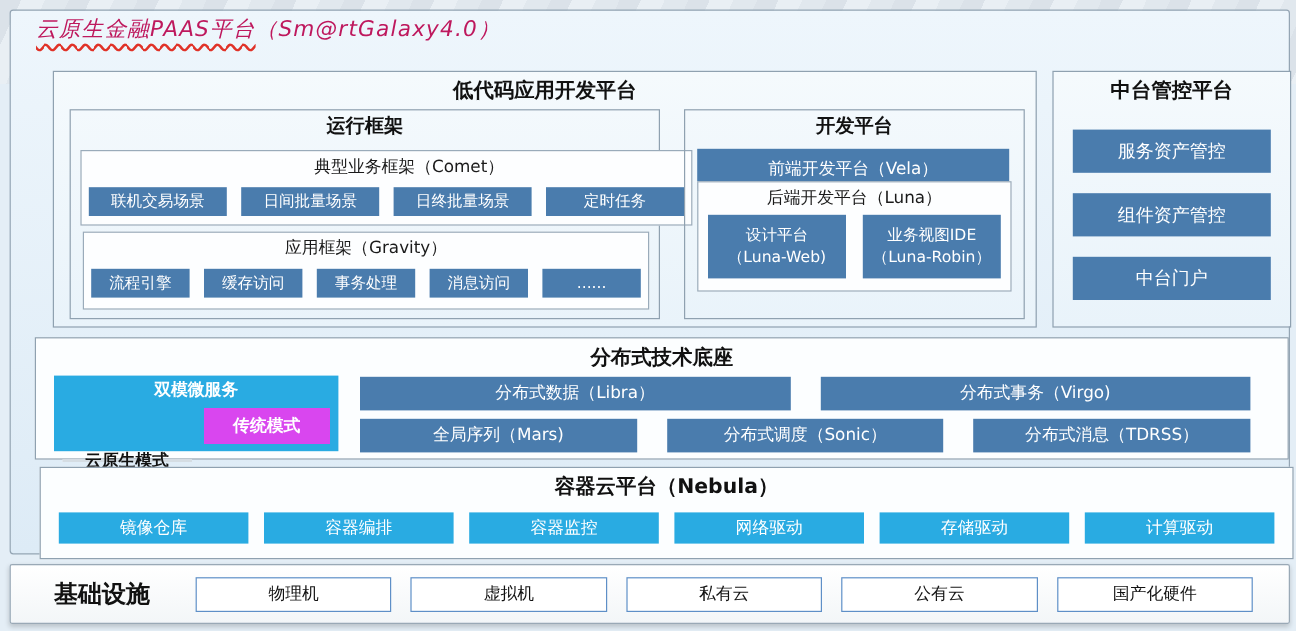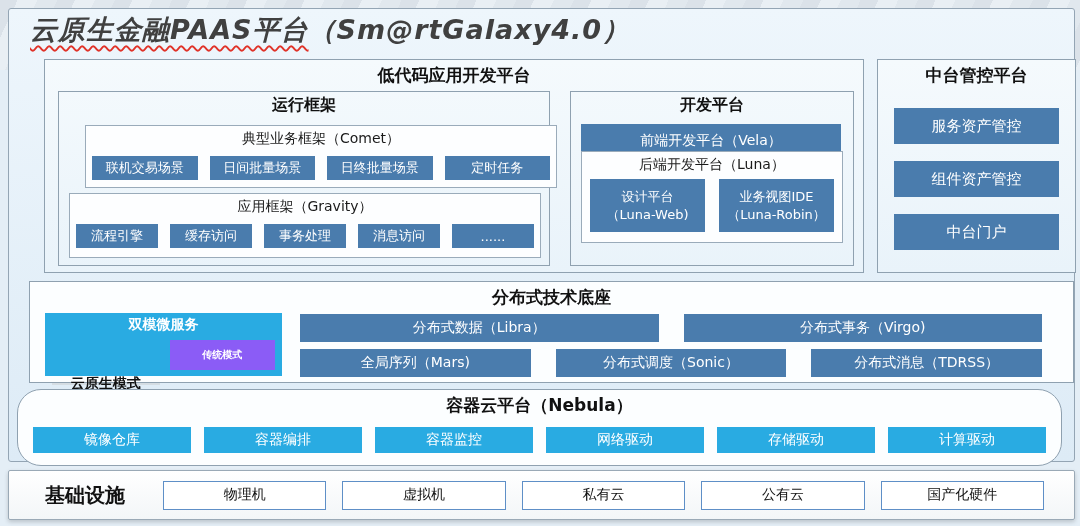--- a/index.html
+++ b/index.html
@@ -16,21 +16,21 @@
     z-index:0;
   }
   .frame{
     position:absolute;left:8px;top:8px;width:1065px;height:452px;
     border:1px solid #94a5b4;border-radius:3px;
     background:linear-gradient(180deg,#eef6fc 0%,#ddebf6 100%);
     z-index:1;
   }
   .title{
     position:absolute;left:30px;top:12px;
-    font-size:27px;font-weight:bold;font-style:italic;color:#404040;
+    font-size:18px;font-weight:normal;font-style:italic;color:#be185d;
     letter-spacing:1px;white-space:nowrap;z-index:2;
   }
   .title .wavy{
     text-decoration-line:underline;text-decoration-style:wavy;
     text-decoration-color:#e03228;text-decoration-thickness:2px;
     text-underline-offset:6px;
   }
   .panel{position:absolute;border:1px solid #8fa1b0;background:linear-gradient(180deg,#f5fafd,#e9f3fa);}
   .whitebox{position:absolute;border:1px solid #9aabba;background:#fdfeff;}
   .sec-title{font-weight:bold;font-size:17px;text-align:center;padding-top:4px;}
@@ -43,47 +43,47 @@
     font-size:13px;white-space:nowrap;
   }
   .cyanbtn{
     background:#29abe2;color:#fff;flex:1;
     display:flex;align-items:center;justify-content:center;
     font-size:14px;white-space:nowrap;
   }
   
   .lowcode{left:35px;top:50px;width:818px;height:212px;}
   .runtime{position:absolute;left:13px;top:31px;width:490px;height:173px;border:1px solid #8fa1b0;}
-  .comet{left:26px;top:33px;width:470px;height:61px;}
+  .comet{left:8px;top:33px;width:470px;height:61px;padding-left:38px;}
   .gravity{left:10px;top:101px;width:470px;height:63px;}
   .comet .btn-row,.gravity .btn-row{left:6px;right:6px;top:30px;height:24px;gap:12px;}
   .dev{position:absolute;left:525px;top:31px;width:282px;height:173px;border:1px solid #8fa1b0;}
   .vela{position:absolute;left:10px;top:32px;width:260px;height:33px;background:#4a7cad;color:#fff;
         display:flex;align-items:center;justify-content:center;font-size:14px;}
   .luna{left:10px;top:59px;width:260px;height:90px;}
   .luna .btn-row{left:8px;right:8px;top:27px;height:53px;gap:14px;}
   .luna .sbtn{flex-direction:column;line-height:1.35;font-size:13px;}
   
   .mid{left:868px;top:50px;width:197px;height:212px;}
   .mid-btns{position:absolute;left:16px;right:16px;top:48px;display:flex;flex-direction:column;gap:17px;}
   .mid-btns .sbtn{flex:none;height:36px;font-size:15px;}
   
   .distributed{left:20px;top:272px;width:1043px;height:100px;background:#fcfeff;}
   .dual{position:absolute;left:15px;top:31px;width:237px;height:63px;background:#29abe2;}
   .dual-label{color:#fff;font-size:14px;font-weight:bold;text-align:center;padding-top:3px;}
   .dual-row{position:absolute;left:7px;right:7px;top:27px;height:30px;display:flex;gap:10px;}
   .mode-native{flex:1;background:#fff;border:1px solid #d5dde3;color:#111;font-weight:bold;font-size:14px;
                display:flex;align-items:center;justify-content:center;margin-top:43px;}
-  .mode-trad{flex:1;background:#8b5cf6;color:#fff;font-weight:bold;font-size:10px;
+  .mode-trad{flex:1;background:#d946ef;color:#fff;font-weight:bold;font-size:14px;
              display:flex;align-items:center;justify-content:center;text-align:center;}
   .dist-grid{position:absolute;left:270px;width:742px;top:32px;display:flex;flex-direction:column;gap:7px;}
   .dist-row{display:flex;gap:25px;height:28px;}
   .dist-row .sbtn{font-size:14px;}
   
-  .containerbox{left:8px;top:380px;width:1043px;height:75px;background:#fcfeff;border-radius:24px;}
+  .containerbox{left:24px;top:380px;width:1043px;height:75px;background:#fcfeff;}
   .cbtns{position:absolute;left:15px;right:15px;top:37px;height:26px;display:flex;gap:13px;}
   
   .infra{
     position:absolute;left:8px;top:470px;width:1065px;height:48px;z-index:2;
     border:1px solid #9aa9b6;border-radius:2px;
     background:linear-gradient(180deg,#ffffff,#f3f6f8);
     display:flex;align-items:center;
     box-shadow:0 2px 4px rgba(0,0,0,.18);
   }
   .infra-title{margin-left:36px;font-size:20px;font-weight:bold;white-space:nowrap;}

